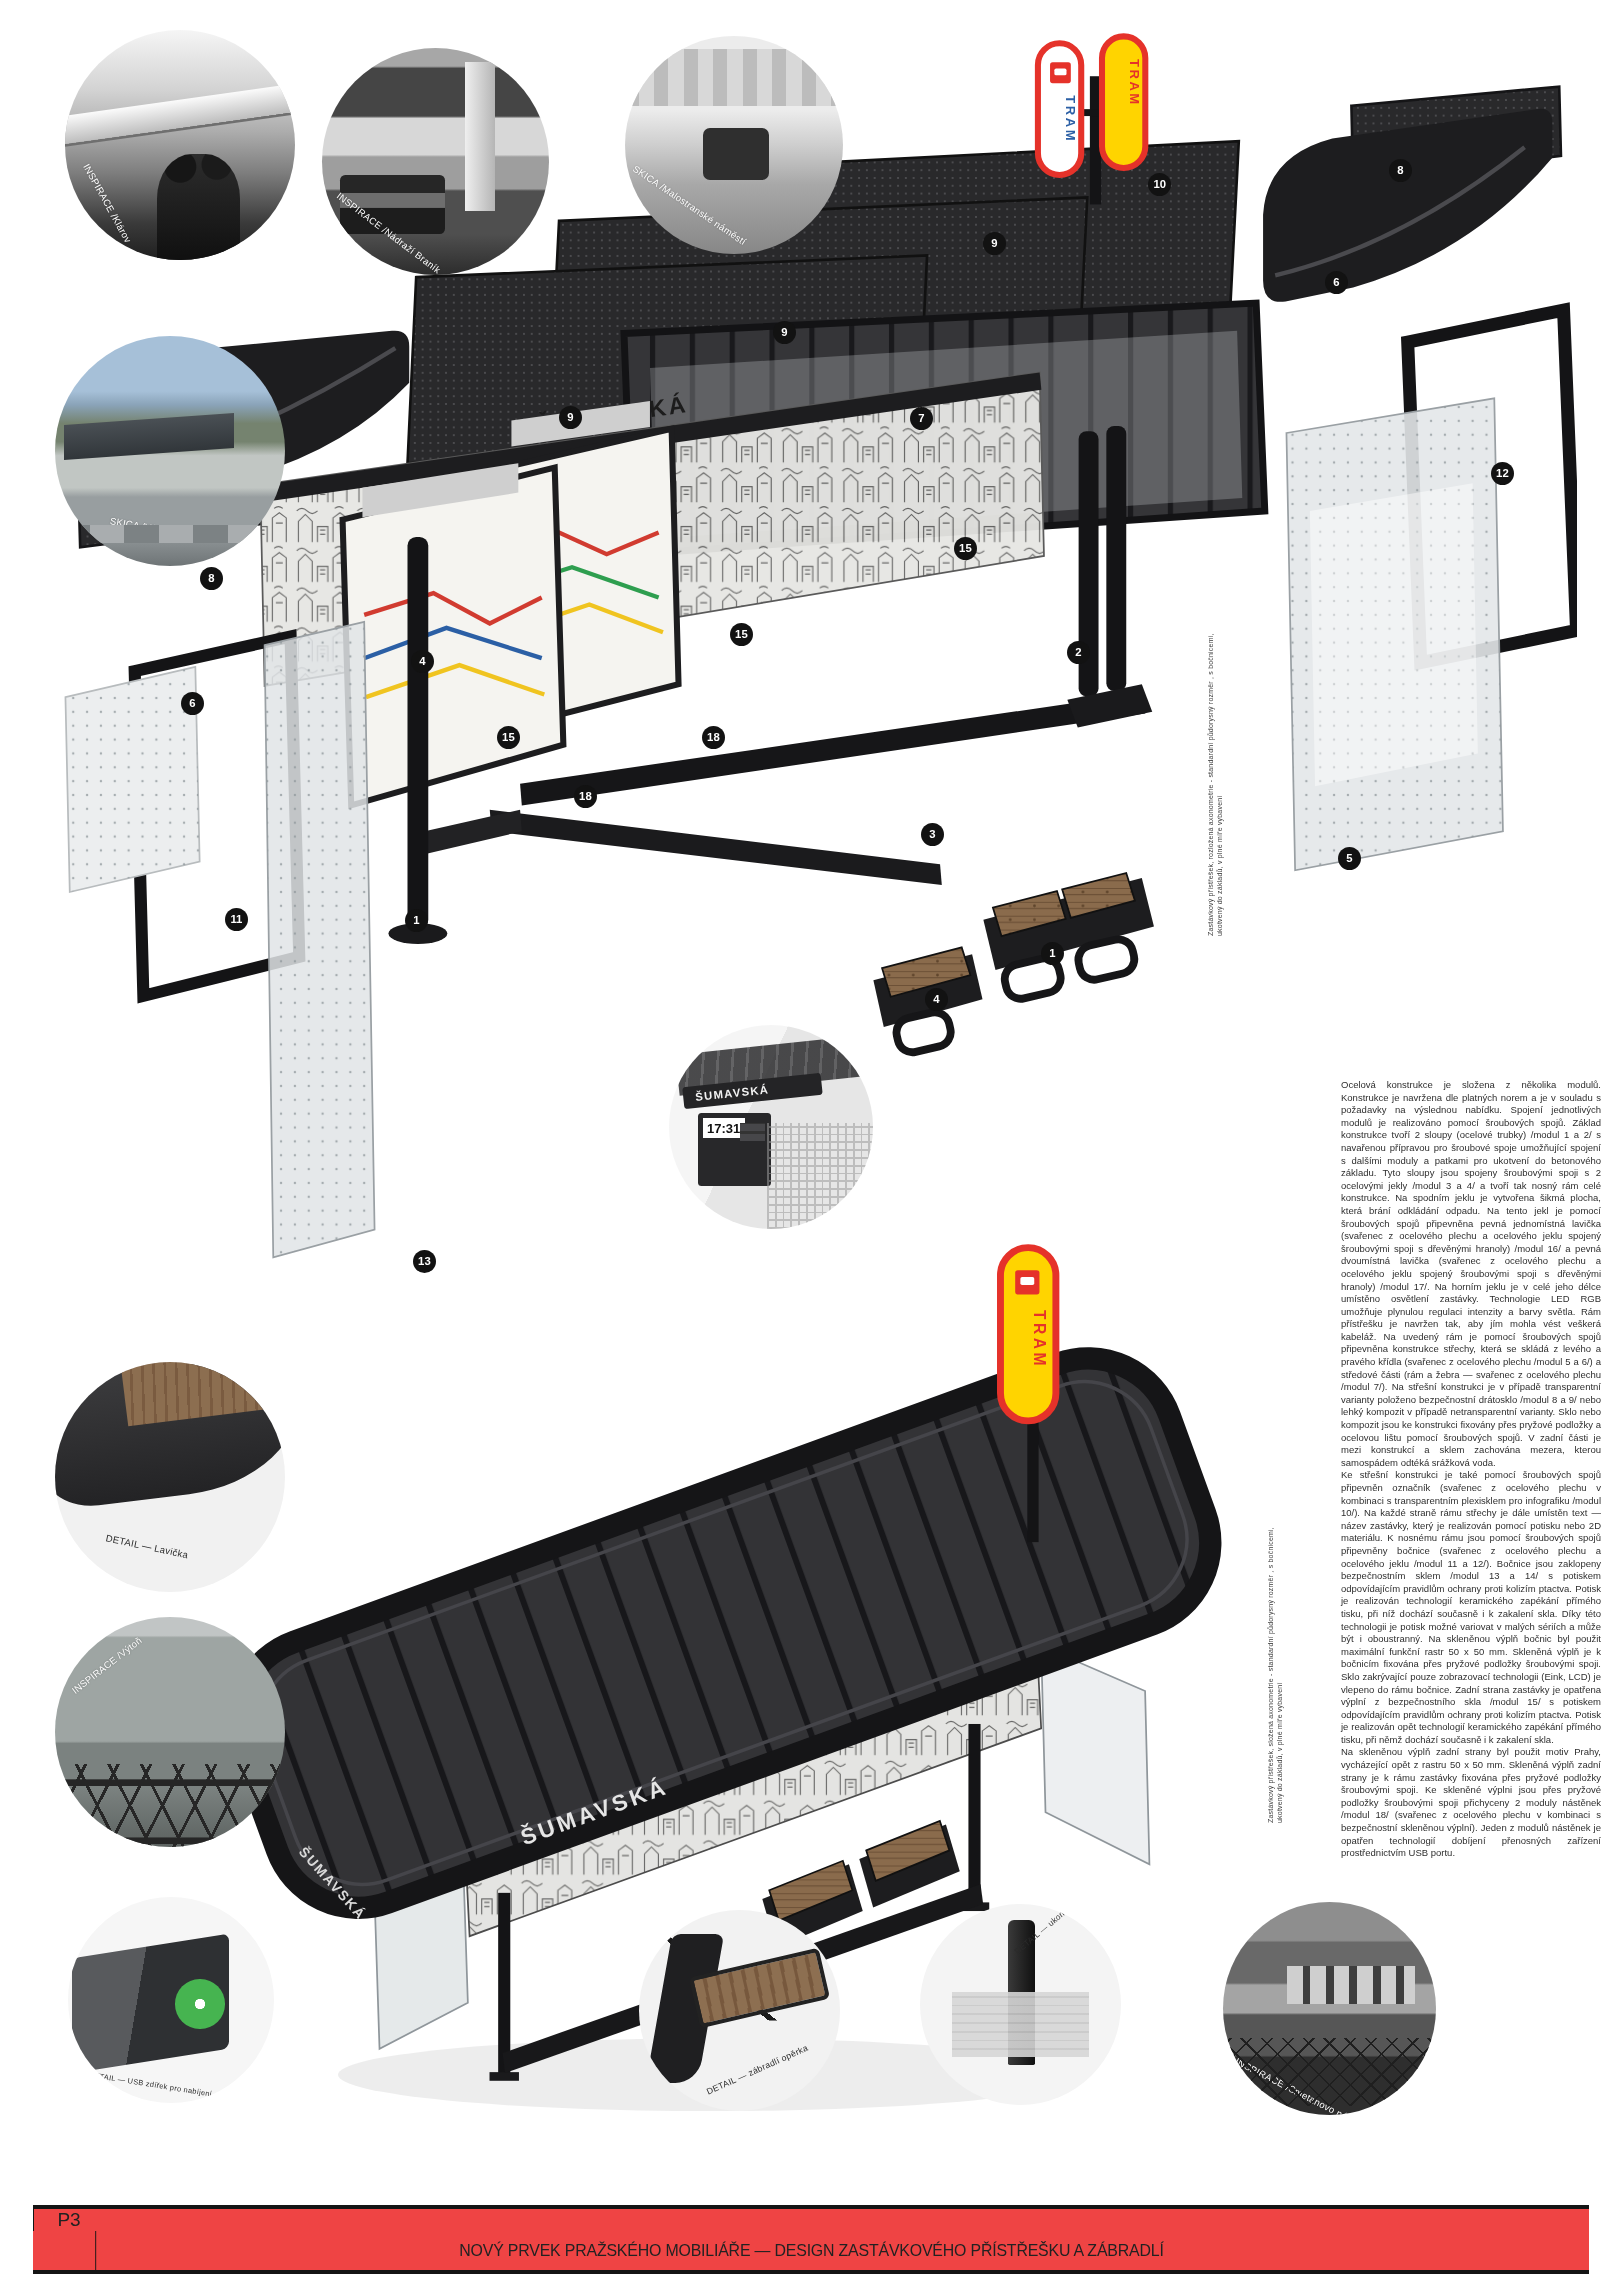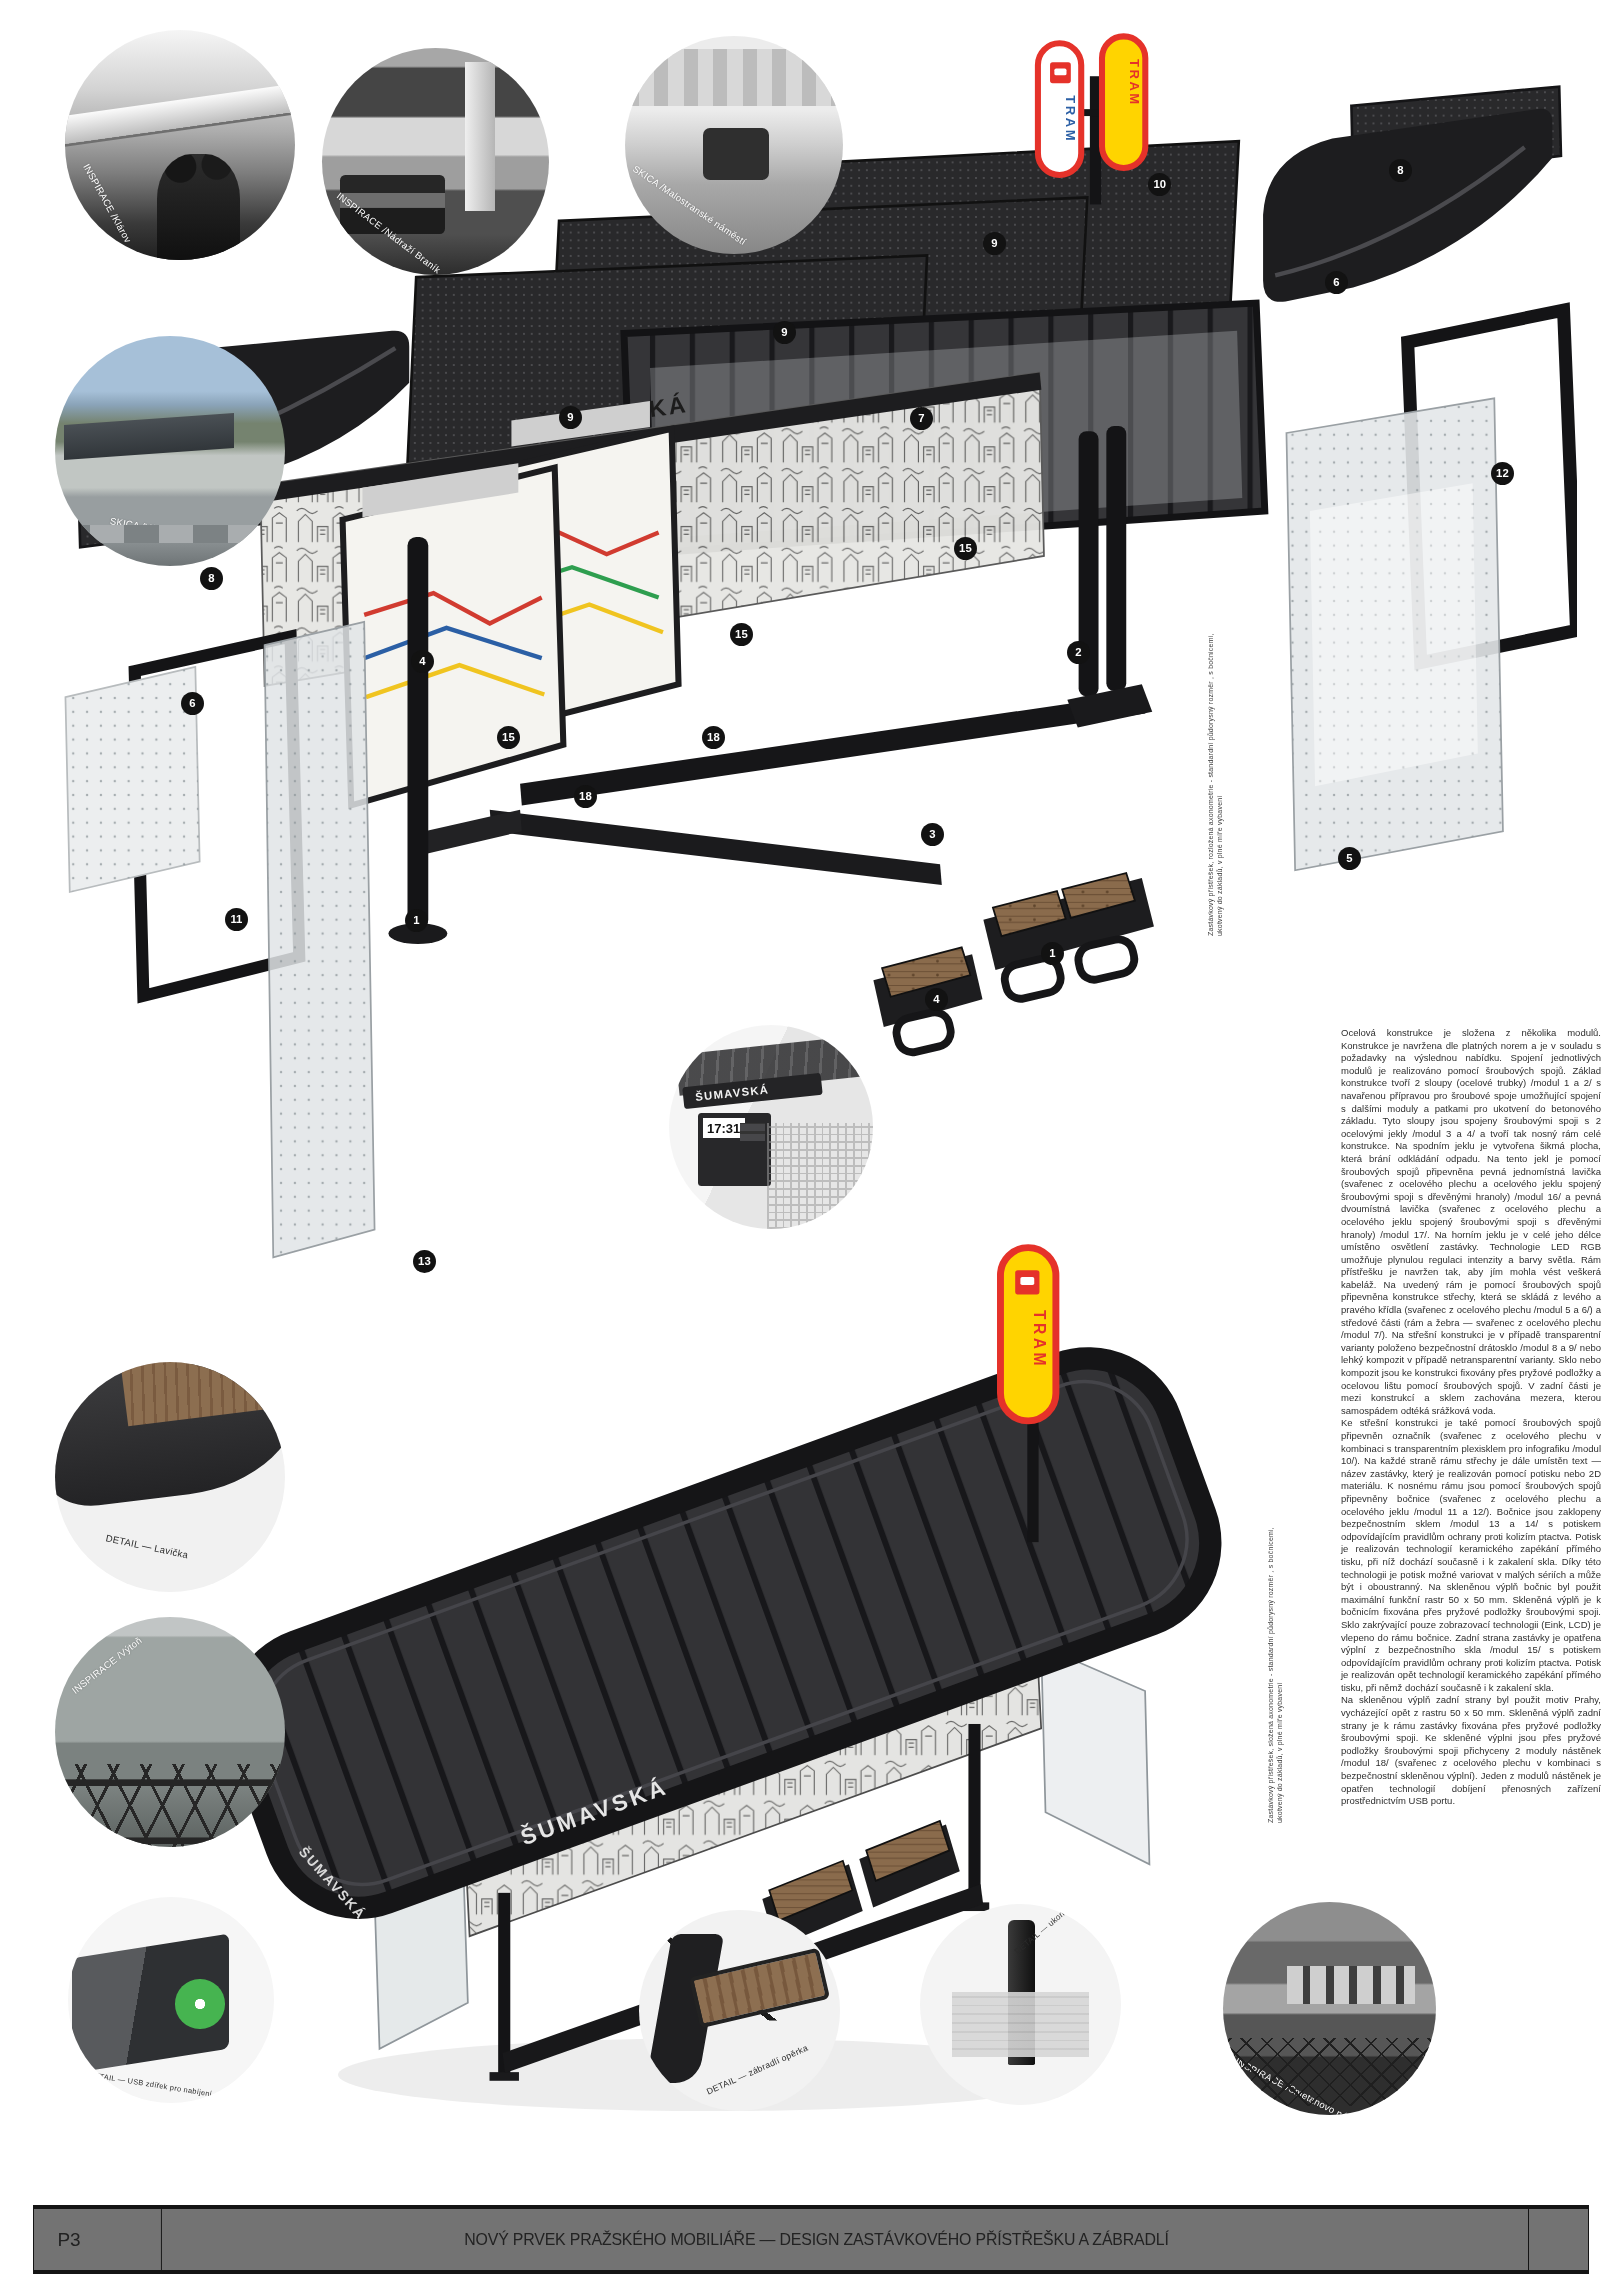--- a/index.html
+++ b/index.html
@@ -51,25 +51,25 @@
   .c5-chips{position:absolute;right:8%;top:14%;width:34%;height:24%;background:repeating-linear-gradient(0deg,#47474a 0 7px,#333 7px 10.4px);}
   .c5-mesh{position:absolute;right:0;bottom:0;width:52%;height:52%;background:repeating-linear-gradient(0deg,#9b9b9b 0 1.7px,transparent 1.7px 7.8px),repeating-linear-gradient(90deg,#9b9b9b 0 1.7px,transparent 1.7px 7.8px);opacity:.55;}
 
   
   .callout{position:absolute;width:23.4px;height:23.4px;margin:-11.3px 0 0 -11.3px;border-radius:50%;background:#121212;color:#fff;font-size:11.3px;font-weight:bold;display:flex;align-items:center;justify-content:center;z-index:30;}
 
   
   .vcap{position:absolute;width:319px;font-size:7px;line-height:9px;color:#3c3c3c;transform:rotate(-90deg);transform-origin:0 0;letter-spacing:0.2px;}
 
   
-  .desc{position:absolute;left:1341px;top:1027px;width:260px;font-size:9.5px;line-height:12.6px;text-align:justify;color:#2e2e2e;}
+  .desc{position:absolute;left:1341px;top:1079px;width:260px;font-size:9.5px;line-height:12.6px;text-align:justify;color:#2e2e2e;}
   .desc p{margin:0;}
 
   
-  .tblock{position:absolute;left:33px;top:2205px;width:1556px;height:69px;border-top:4.3px solid #141414;border-bottom:4.3px solid #141414;display:flex;box-sizing:border-box;background:#737373;}
+  .tblock{position:absolute;left:33px;top:2205px;width:1556px;height:69px;border-top:4.3px solid #141414;border-bottom:4.3px solid #141414;display:flex;box-sizing:border-box;background:#ef4444;flex-direction:column;}
   .tcell{display:flex;align-items:center;justify-content:center;border-left:1.7px solid #141414;box-sizing:border-box;}
   .tcell:last-child{border-right:1.7px solid #141414;}
   .tc-code{width:71px;font-size:19px;}
   .tc-title{flex:1;font-size:17.3px;letter-spacing:-0.2px;transform:scaleX(.92);white-space:nowrap;}
   .tc-company{width:340px;font-size:16.5px;}
   .tc-empty{width:61px;}
 
   svg{position:absolute;}
   text{font-family:"Liberation Sans",sans-serif;}
 </style>

